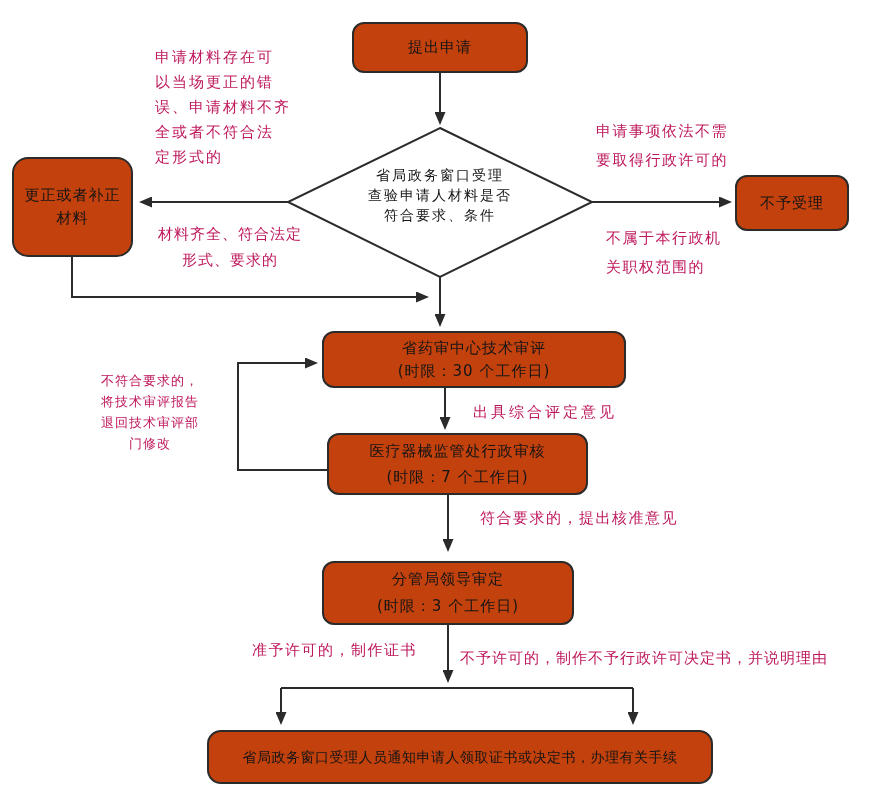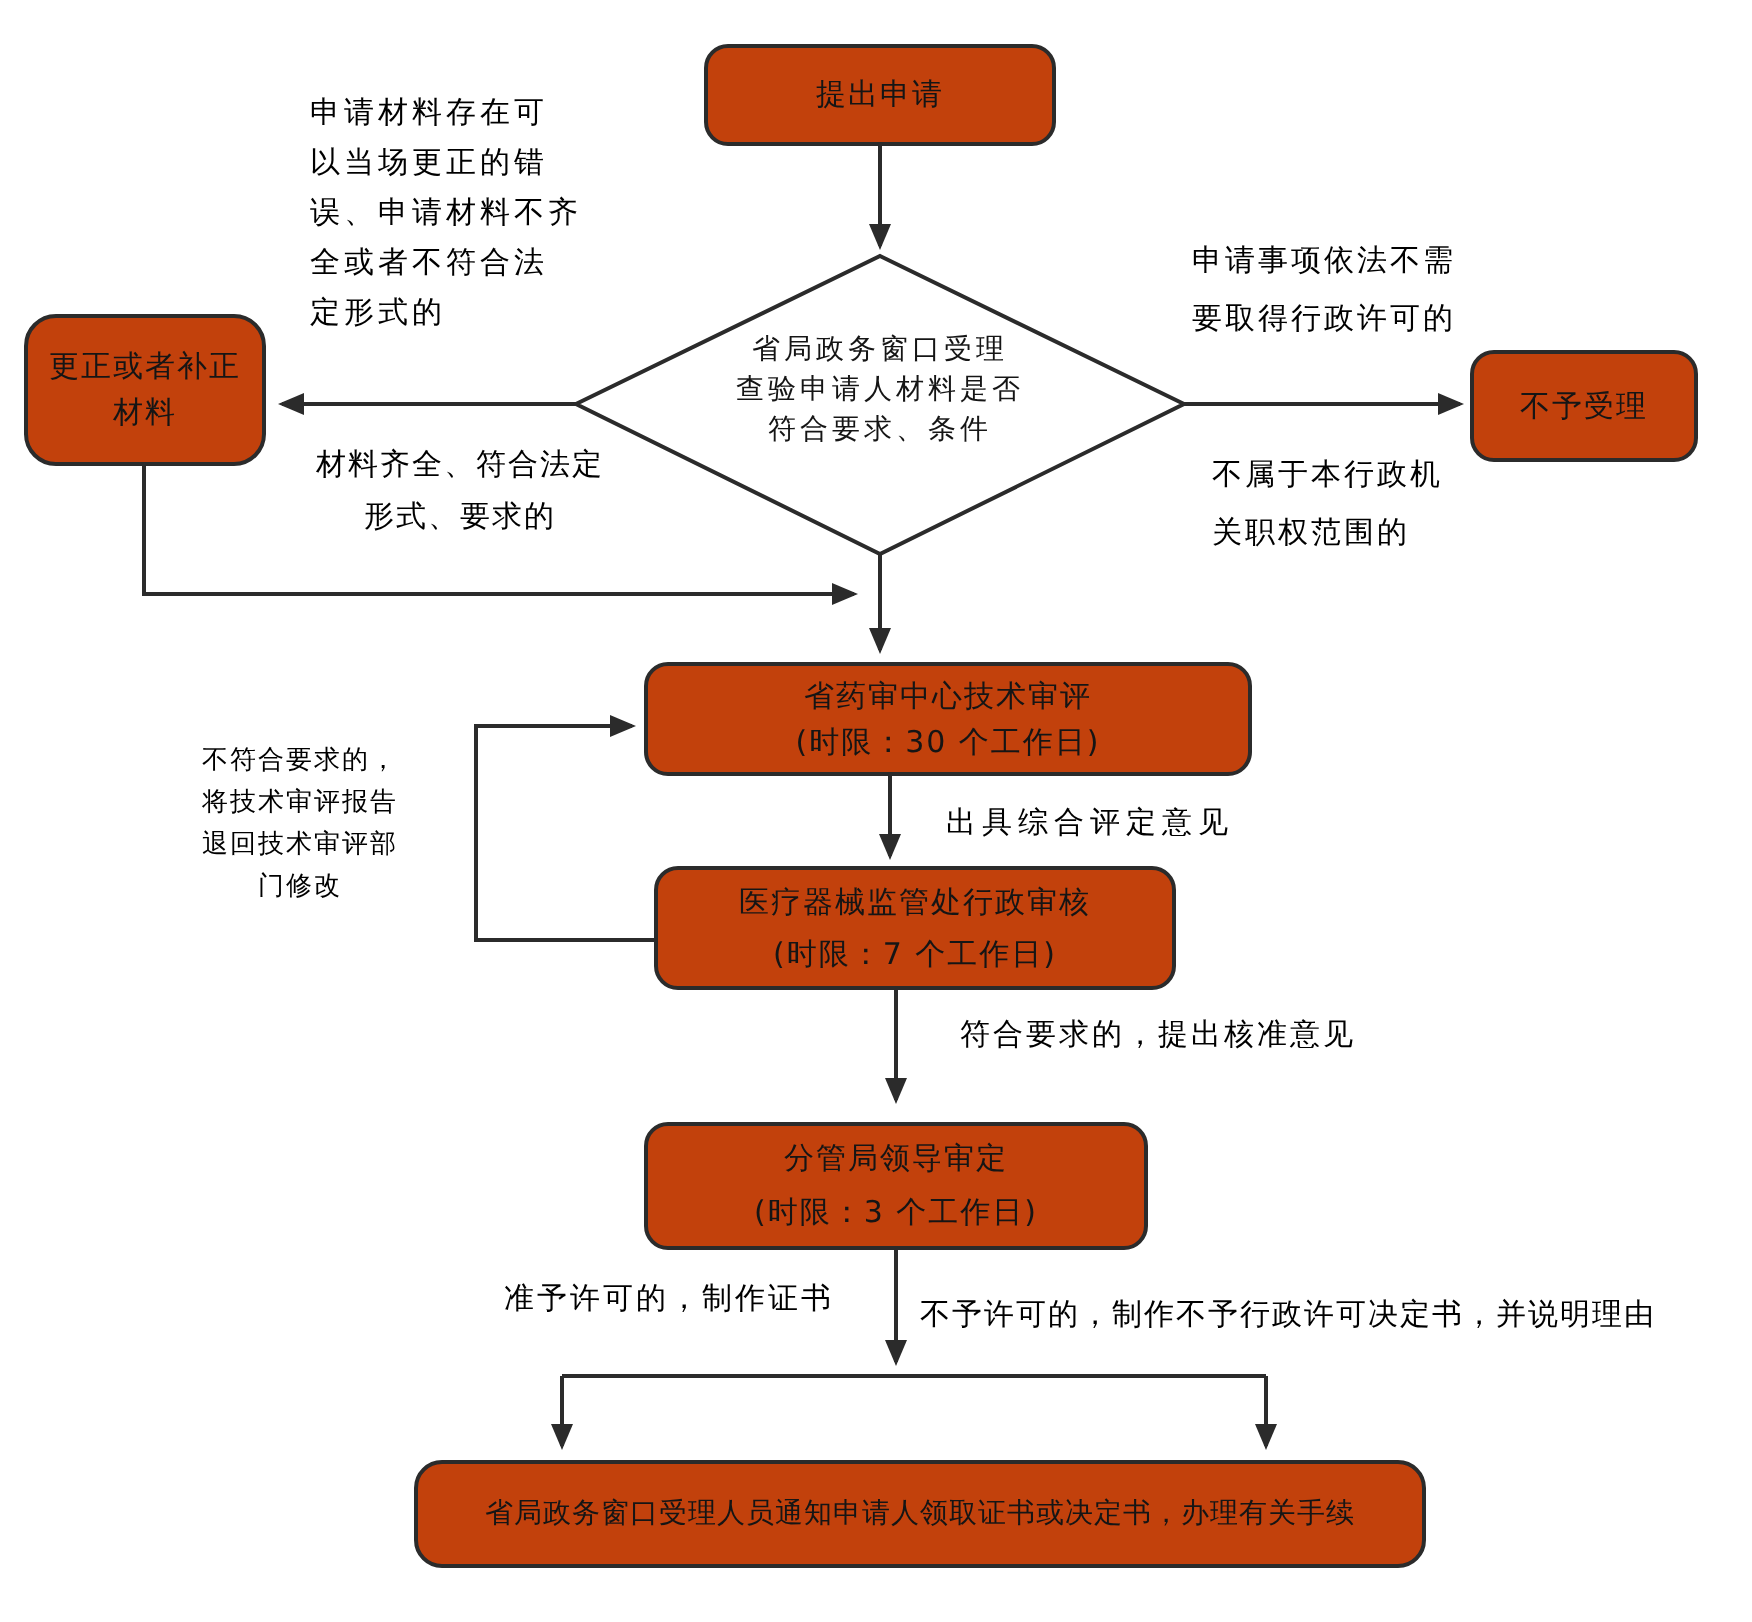--- a/index.html
+++ b/index.html
@@ -9,21 +9,21 @@
   }
   .wires{position:absolute;left:0;top:0;width:876px;height:811px;}
   .node{
     position:absolute;box-sizing:border-box;border:2px solid #2b2b2b;border-radius:12px;
     background:#c2410c;display:flex;align-items:center;justify-content:center;
     text-align:center;white-space:pre-line;font-size:15px;line-height:23px;
     letter-spacing:1px;padding:2px 6px;
   }
   .lbl{
     position:absolute;white-space:pre-line;font-size:15px;line-height:25px;
-    letter-spacing:2px;color:#000000;font-family:Liberation Mono, monospace;
+    letter-spacing:2px;color:#be185d;
   }
   .lbl.center{text-align:center;}
   .diamond-label{
     position:absolute;left:328px;top:165px;width:224px;text-align:center;
     font-size:14px;line-height:20px;letter-spacing:2px;white-space:pre-line;
   }
 </style>
 </head>
 <body>
 
@@ -57,21 +57,21 @@
     <path d="M281,688 L633,688" fill="none" stroke="#2b2b2b" stroke-width="2"></path>
 
     <path d="M281,688 L281,723" fill="none" stroke="#2b2b2b" stroke-width="2" marker-end="url(#arr)"></path>
     <path d="M633,688 L633,723" fill="none" stroke="#2b2b2b" stroke-width="2" marker-end="url(#arr)"></path>
 
     <polygon points="440,128 592,202 440,277 288,202" fill="#ffffff" stroke="#2b2b2b" stroke-width="2"></polygon>
   </svg>
 
   <div class="node" style="left:352px;top:22px;width:176px;height:51px;">提出申请</div>
 
-  <div class="node" style="left:12px;top:157px;width:121px;height:76px;border-radius:16px;">更正或者补正
+  <div class="node" style="left:12px;top:157px;width:121px;height:100px;border-radius:16px;">更正或者补正
 材料</div>
 
   <div class="diamond-label">省局政务窗口受理
 查验申请人材料是否
 符合要求、条件</div>
 
   <div class="node" style="left:735px;top:175px;width:114px;height:56px;">不予受理</div>
 
   <div class="node" style="left:322px;top:331px;width:304px;height:57px;">省药审中心技术审评
 (时限：30 个工作日)</div>

